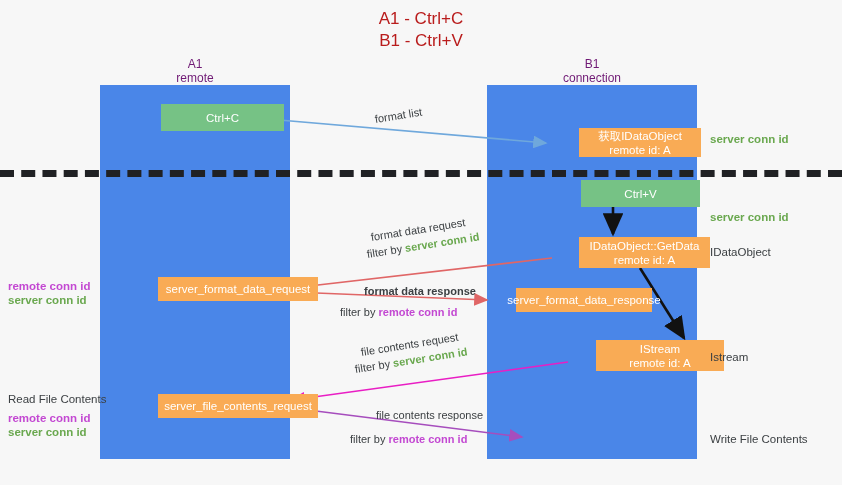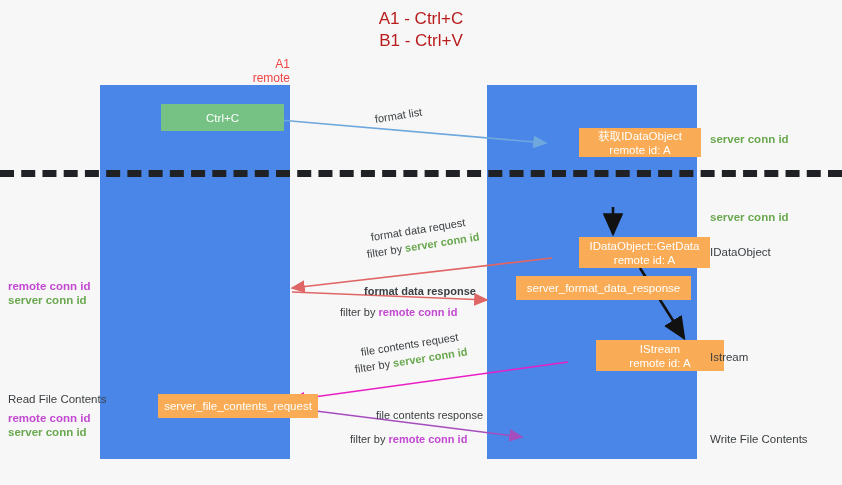--- a/index.html
+++ b/index.html
@@ -29,24 +29,24 @@
     width: 842px;
     text-align: center;
     font-size: 17px;
     line-height: 22px;
     color: #b91c1c;
     white-space: pre-line;
   }
 
   
   .lane-header {
-    text-align: right;
+    text-align: center;
     font-size: 12px;
     line-height: 14px;
-    color: #ef4444;
+    color: #701a75;
     white-space: pre-line;
   }
   #lane-a-header { left: 100px; top: 57px; width: 190px; }
   #lane-b-header { left: 487px; top: 57px; width: 210px; }
 
   
   .lane {
     background: #4a86e8;
   }
   #lane-a { left: 100px; top: 85px; width: 190px; height: 374px; }
@@ -101,20 +101,22 @@
 </head>
 <body>
 
 <div id="canvas">
 
   <div class="abs" id="title">A1 - Ctrl+C
 B1 - Ctrl+V</div>
 
   <div class="abs lane-header" id="lane-a-header">A1
 remote</div>
+  <div class="abs lane-header" id="lane-b-header">B1
+connection</div>
 
   <div class="abs lane" id="lane-a"></div>
   <div class="abs lane" id="lane-b"></div>
 
   <svg class="abs" width="842" height="485" style="left:0;top:0;">
     <defs>
       <marker id="ah-blue" markerWidth="9" markerHeight="8" refX="8" refY="4" orient="auto">
         <path d="M0,0 L9,4 L0,8 z" fill="#6fa8dc"></path>
       </marker>
       <marker id="ah-red" markerWidth="9" markerHeight="8" refX="8" refY="4" orient="auto">
@@ -146,26 +148,28 @@
     <line x1="292" y1="408" x2="522" y2="437" stroke="#a64dbd" stroke-width="1.6" marker-end="url(#ah-purple)"></line>
   </svg>
 
   <div class="abs" id="divider"></div>
 
   <div class="node green" style="left:133px; top:104px; width:123px; height:27px;">Ctrl+C</div>
 
   <div class="node orange" style="left:551px; top:128px; width:122px; height:29px;">获取IDataObject
 remote id: A</div>
 
+  <div class="node green" style="left:553px; top:180px; width:119px; height:27px;">Ctrl+V</div>
 
   <div class="node orange" style="left:551px; top:237px; width:131px; height:31px;">IDataObject::GetData
 remote id: A</div>
 
-
-  <div class="node orange" style="left:488px; top:276px; width:175px; height:24px;">server_format_data_response</div>
+  <div class="node orange" style="left:130px; top:277px; width:160px; height:24px;">server_format_data_request</div>
+
+  <div class="node orange" style="left:488px; top:288px; width:136px; height:24px;">server_format_data_response</div>
 
   <div class="node orange" style="left:568px; top:340px; width:128px; height:31px;">IStream
 remote id: A</div>
 
   <div class="node orange" style="left:130px; top:394px; width:160px; height:24px;">server_file_contents_request</div>
 
 
   <div class="edge-label rot-up" style="left:375px; top:112px;">format list</div>
 
   <div class="edge-label rot-up" style="left:371px; top:230px;">format data request</div>

